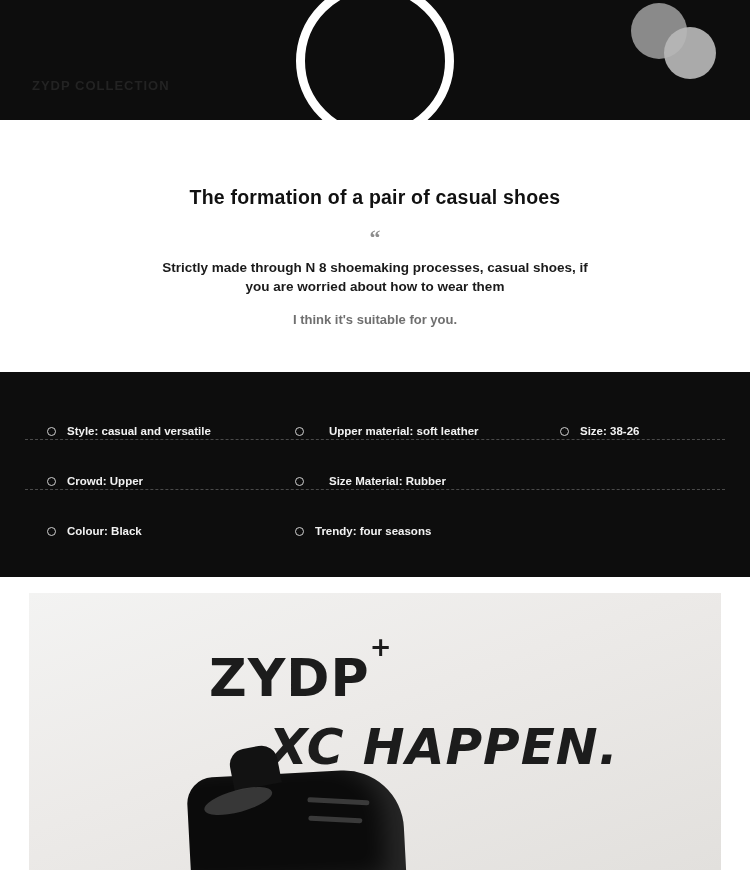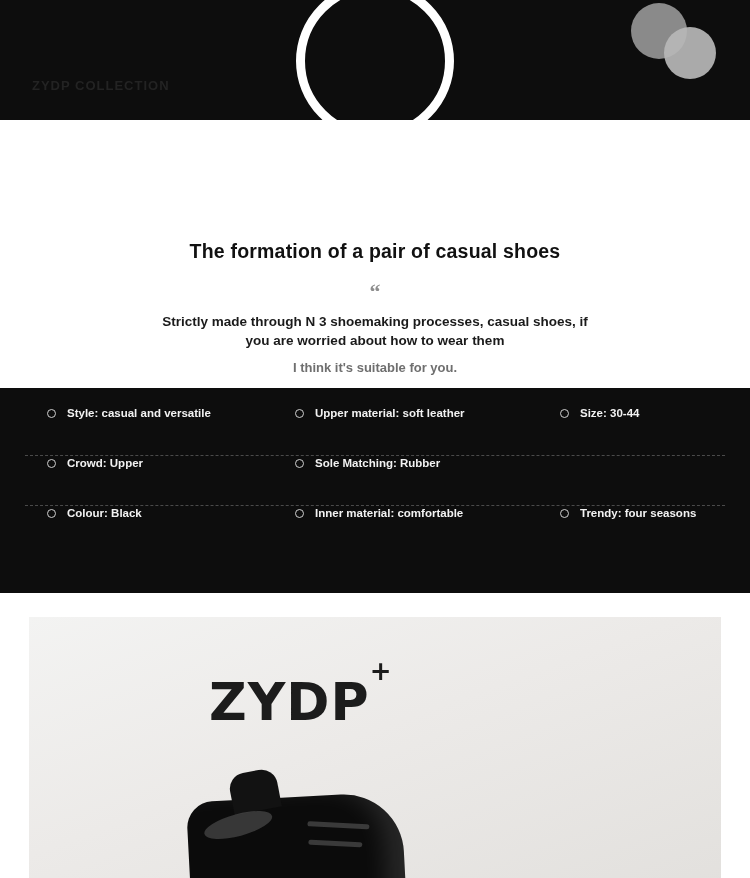--- a/index.html
+++ b/index.html
@@ -66,22 +66,22 @@
 
   
   .intro {
     position: relative;
     width: 750px;
     height: 252px;
     background: #ffffff;
     text-align: center;
   }
   .intro-title {
-    margin: 16px;
-    padding-top: 104px;
+    margin: 0;
+    padding-top: 66px;
     font-size: 19.5px;
     font-weight: bold;
     color: #111111;
     letter-spacing: .2px;
   }
   .quote-mark {
     margin-top: 18px;
     font-size: 22px;
     color: #8d8d8d;
     font-weight: bold;
@@ -91,52 +91,52 @@
   .intro-lead {
     margin: 10px auto 0 auto;
     width: 430px;
     font-size: 13.5px;
     font-weight: bold;
     color: #1a1a1a;
     line-height: 1.38;
     text-align: center;
   }
   .intro-sub {
-    margin-top: 10px;
+    margin-top: 16px;
     font-size: 13px;
     color: #6f6f6f;
     font-weight: bold;
   }
 
   
   .specs {
     position: relative;
     width: 750px;
     height: 205px;
     background: #0d0d0d;
     padding-top: 18px;
     box-sizing: border-box;
   }
   .spec-row {
     display: flex;
     width: 700px;
     margin: 0 auto;
     height: 49px;
-    align-items: flex-start;
+    align-items: flex-end;
   }
   .spec-row.dashed {
     border-bottom: 1px dashed #4a4a4a;
   }
   .spec-cell {
     display: flex;
     align-items: center;
     box-sizing: border-box;
   }
   .spec-cell.c1 { width: 270px; padding-left: 22px; }
-  .spec-cell.c2 { width: 265px; }
+  .spec-cell.c2 { width: 265px; gap: 14px; }
   .spec-cell.c3 { width: 165px; }
   .bullet {
     flex: none;
     width: 9px;
     height: 9px;
     border-radius: 50%;
     border: 1.5px solid #cfcfcf;
     box-sizing: border-box;
     margin-right: 11px;
   }
@@ -152,21 +152,21 @@
   
   .photo-wrap {
     position: relative;
     width: 750px;
     height: 301px;
     background: #ffffff;
   }
   .photo {
     position: absolute;
     left: 29px;
-    top: 24px;
+    top: 16px;
     width: 692px;
     height: 277px;
     background: linear-gradient(160deg,#f3f3f2 0%,#eceae8 45%,#e2e0dd 100%);
     overflow: hidden;
   }
   .photo-text1 {
     position: absolute;
     left: 180px;
     top: 55px;
     font-size: 52px;
@@ -240,74 +240,71 @@
 <div class="banner">
   <div class="banner-ring"></div>
   <div class="banner-circle-a"></div>
   <div class="banner-circle-b"></div>
   <div class="banner-faint">ZYDP COLLECTION</div>
 </div>
 
 <div class="intro">
   <h1 class="intro-title">The formation of a pair of casual shoes</h1>
   <div class="quote-mark">“</div>
-  <div class="intro-lead">Strictly made through N 3 shoemaking processes, casual shoes, if you are worried about how to wear them</div>
+  <div class="intro-lead">Strictly made through N 8 shoemaking processes, casual shoes, if you are worried about how to wear them</div>
   <div class="intro-sub">I think it's suitable for you.</div>
 </div>
 
 <div class="specs">
 
   <div class="spec-row dashed">
     <div class="spec-cell c1">
       <span class="bullet"></span>
       <span class="spec-text">Style: casual and versatile</span>
     </div>
     <div class="spec-cell c2">
       <span class="bullet"></span>
       <span class="spec-text">Upper material: soft leather</span>
     </div>
     <div class="spec-cell c3">
       <span class="bullet"></span>
-      <span class="spec-text">Size: 30-44</span>
+      <span class="spec-text">Size: 38-26</span>
     </div>
   </div>
 
   <div class="spec-row dashed">
     <div class="spec-cell c1">
       <span class="bullet"></span>
       <span class="spec-text">Crowd: Upper</span>
     </div>
     <div class="spec-cell c2">
       <span class="bullet"></span>
-      <span class="spec-text">Sole Matching: Rubber</span>
+      <span class="spec-text">Size Material: Rubber</span>
     </div>
   </div>
 
   <div class="spec-row">
     <div class="spec-cell c1">
       <span class="bullet"></span>
       <span class="spec-text">Colour: Black</span>
-    </div>
-    <div class="spec-cell c2">
-      <span class="bullet"></span>
-      <span class="spec-text">Inner material: comfortable</span>
     </div>
     <div class="spec-cell c3">
       <span class="bullet"></span>
       <span class="spec-text">Trendy: four seasons</span>
     </div>
   </div>
 
 </div>
 
 <div class="photo-wrap">
   <div class="photo">
     <div class="photo-text1">
       <span>ZYDP</span><sup>+</sup>
     </div>
+    <div class="photo-text2">XC HAPPEN.</div>
     <div class="shoe">
       <div class="shoe-heel"></div>
       <div class="shoe-shine"></div>
       <div class="shoe-lace"></div>
       <div class="shoe-lace l2"></div>
     </div>
   </div>
 </div>
 
 </body></html>

